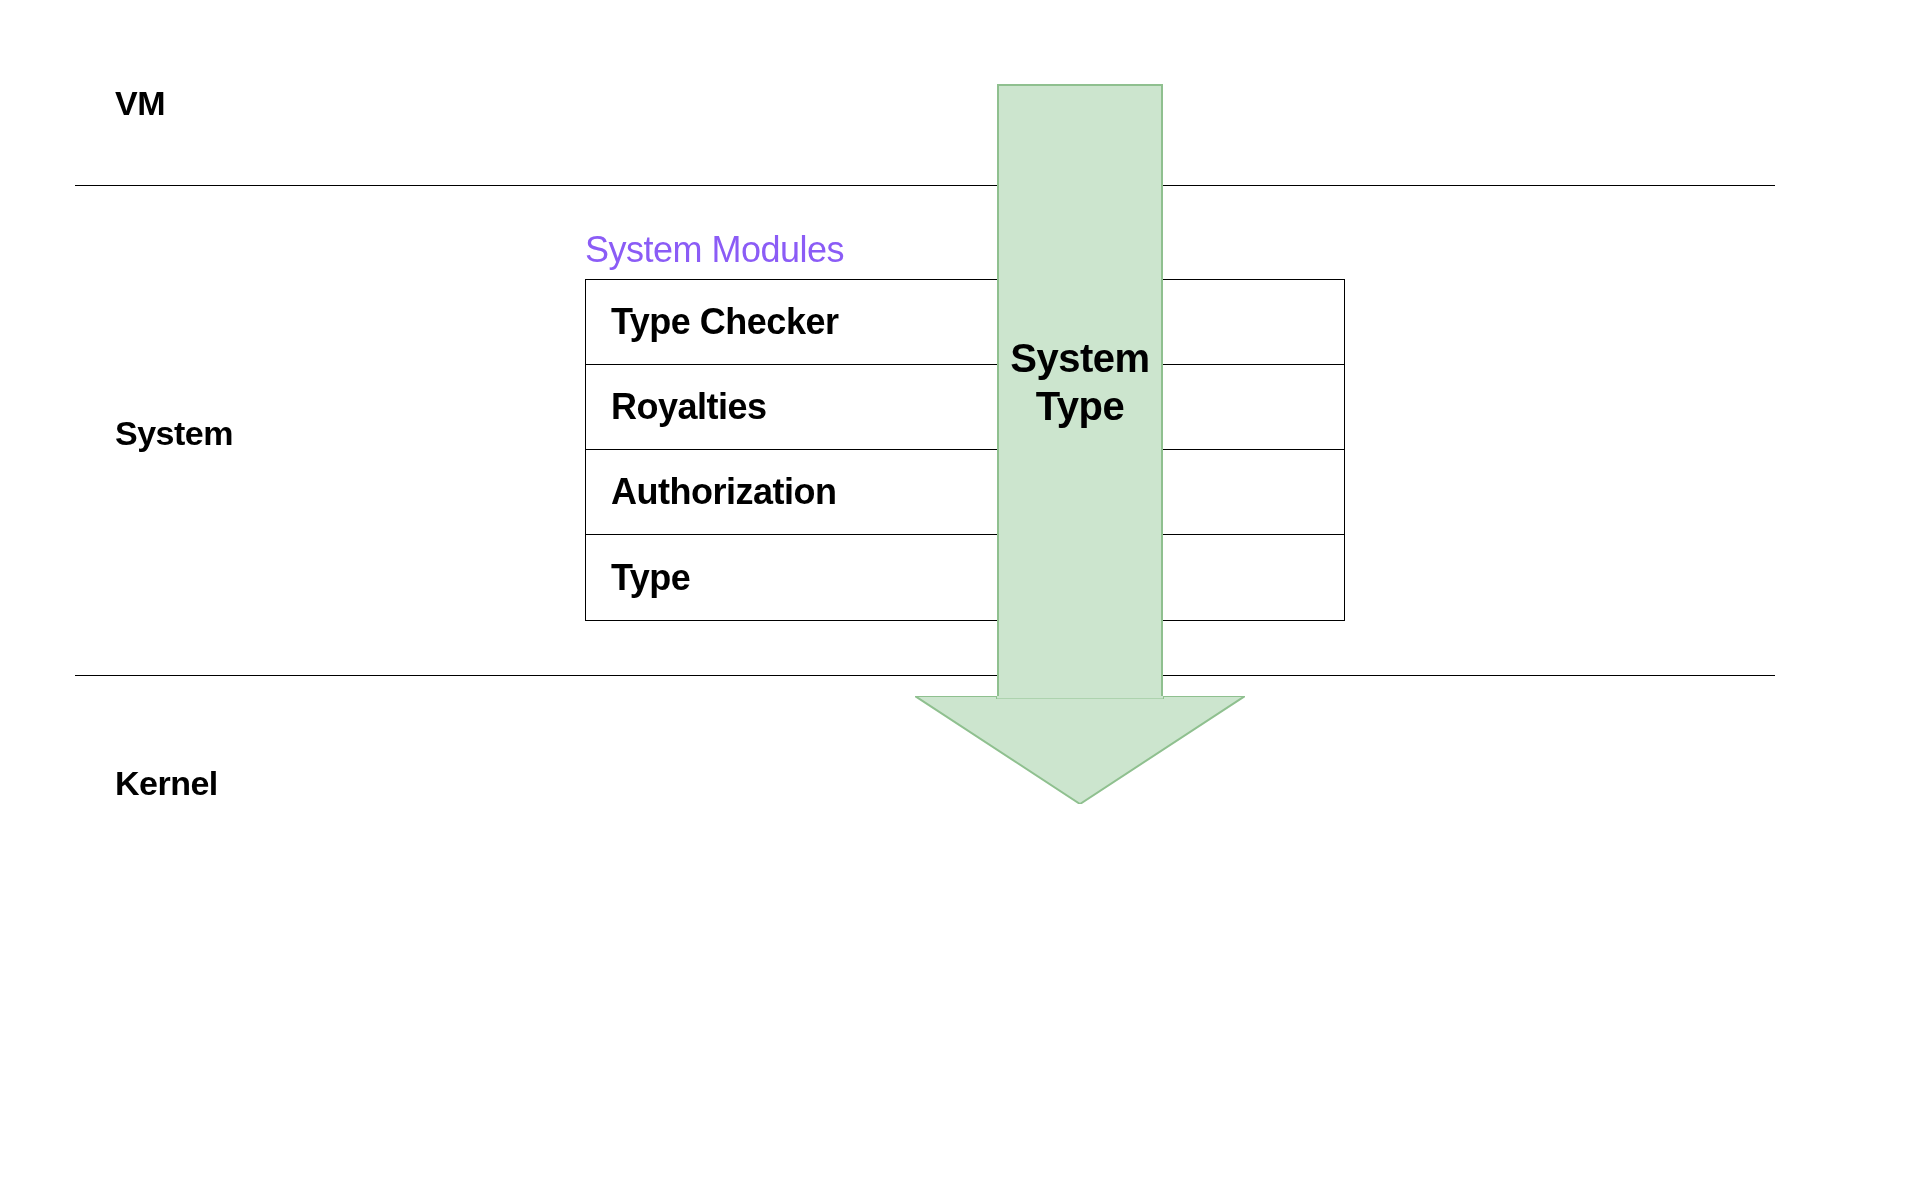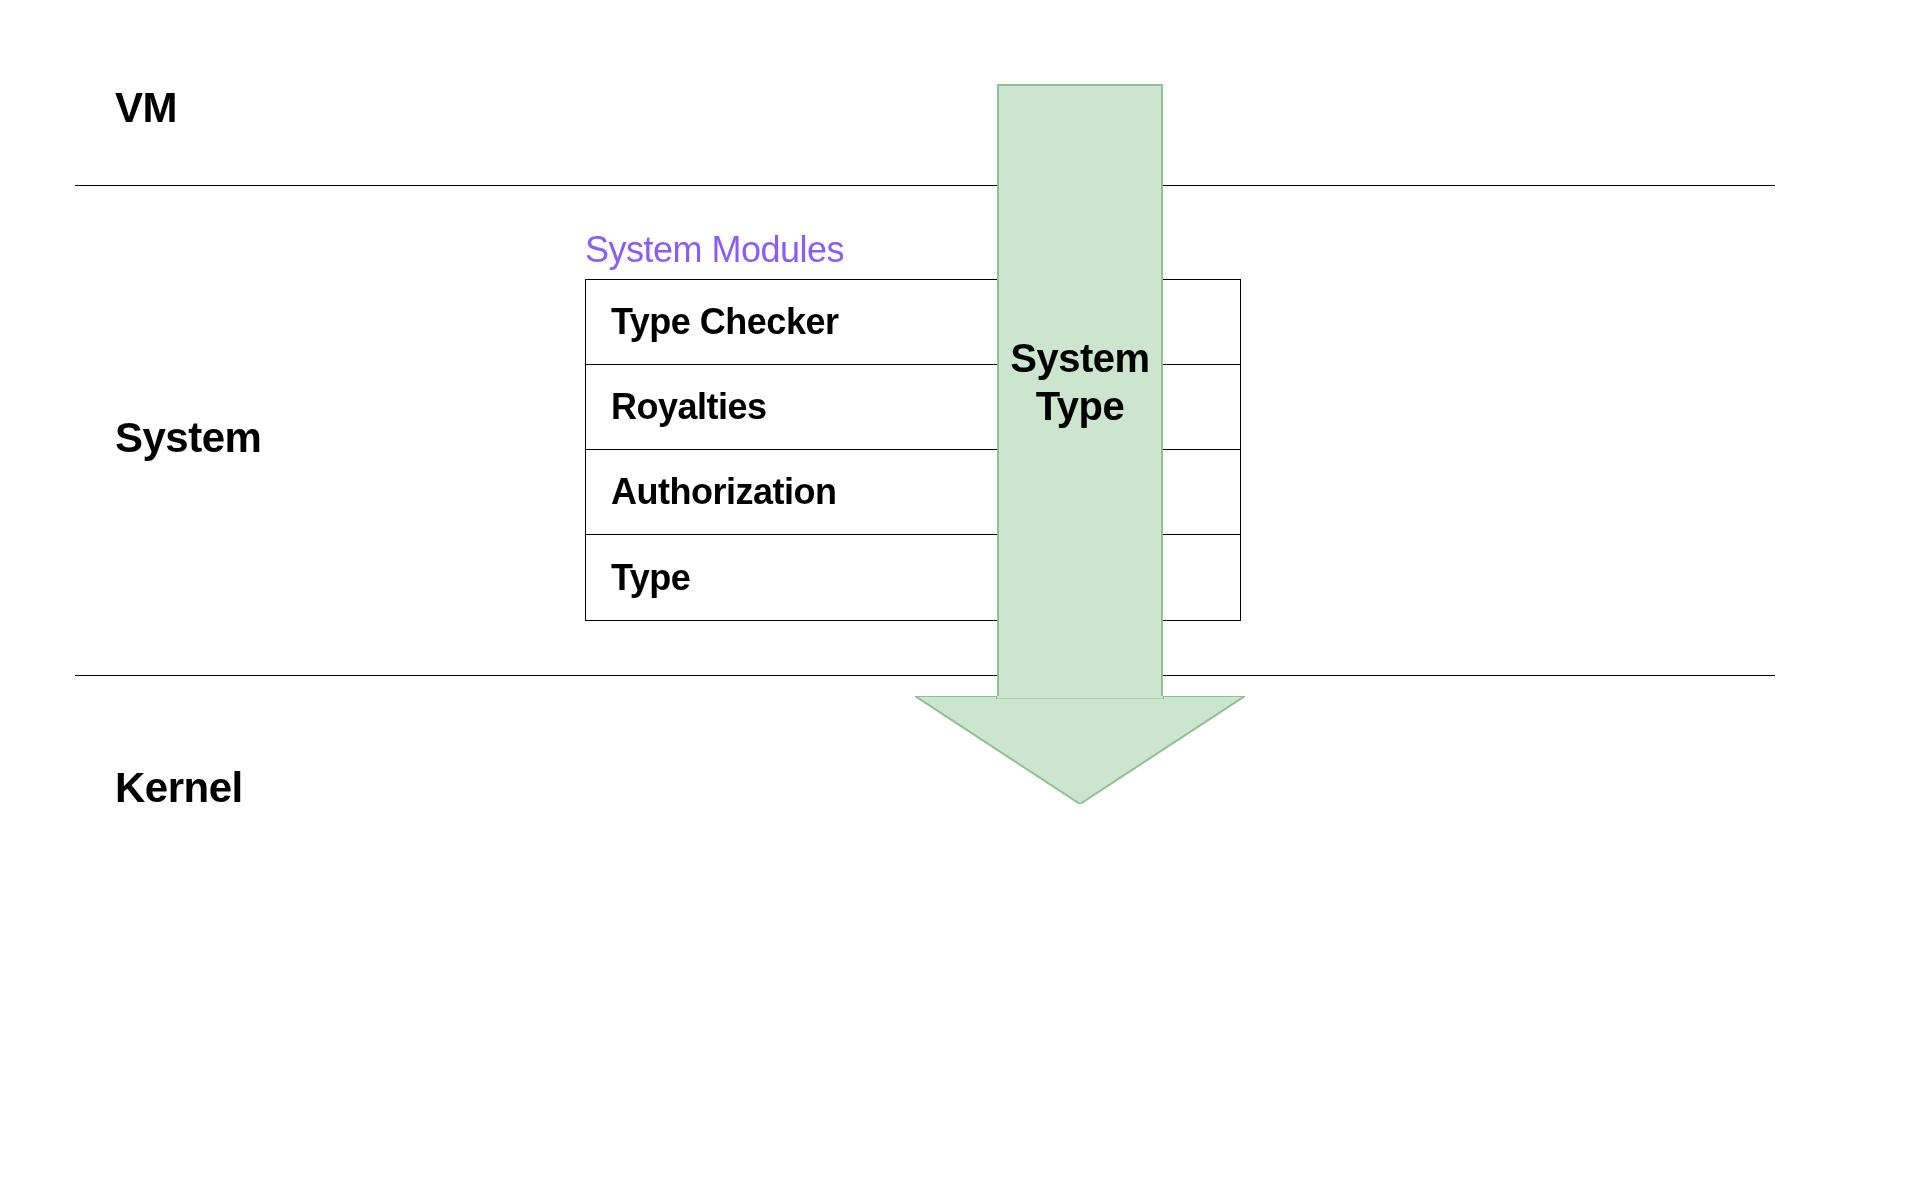--- a/index.html
+++ b/index.html
@@ -17,21 +17,21 @@
     .diagram {
       position: absolute;
       left: 75px;
       top: 84px;
       width: 1770px;
       height: 1000px;
     }
     .layer-label {
       position: absolute;
       font-weight: 700;
-      font-size: 42px;
+      font-size: 34px;
       color: #000;
       letter-spacing: -0.5px;
     }
     .vm-label {
       left: 40px;
       top: 0px;
     }
     .system-label {
       left: 40px;
       top: 330px;
@@ -60,21 +60,21 @@
       top: 145px;
       font-size: 36px;
       font-weight: 400;
       color: #8b5cf6;
       letter-spacing: -0.5px;
     }
     .modules-table {
       position: absolute;
       left: 510px;
       top: 195px;
-      width: 656px;
+      width: 760px;
       border: 1px solid #000;
     }
     .module-cell {
       height: 85px;
       border-bottom: 1px solid #000;
       padding-left: 25px;
       display: flex;
       align-items: center;
       font-size: 36px;
       font-weight: 700;

